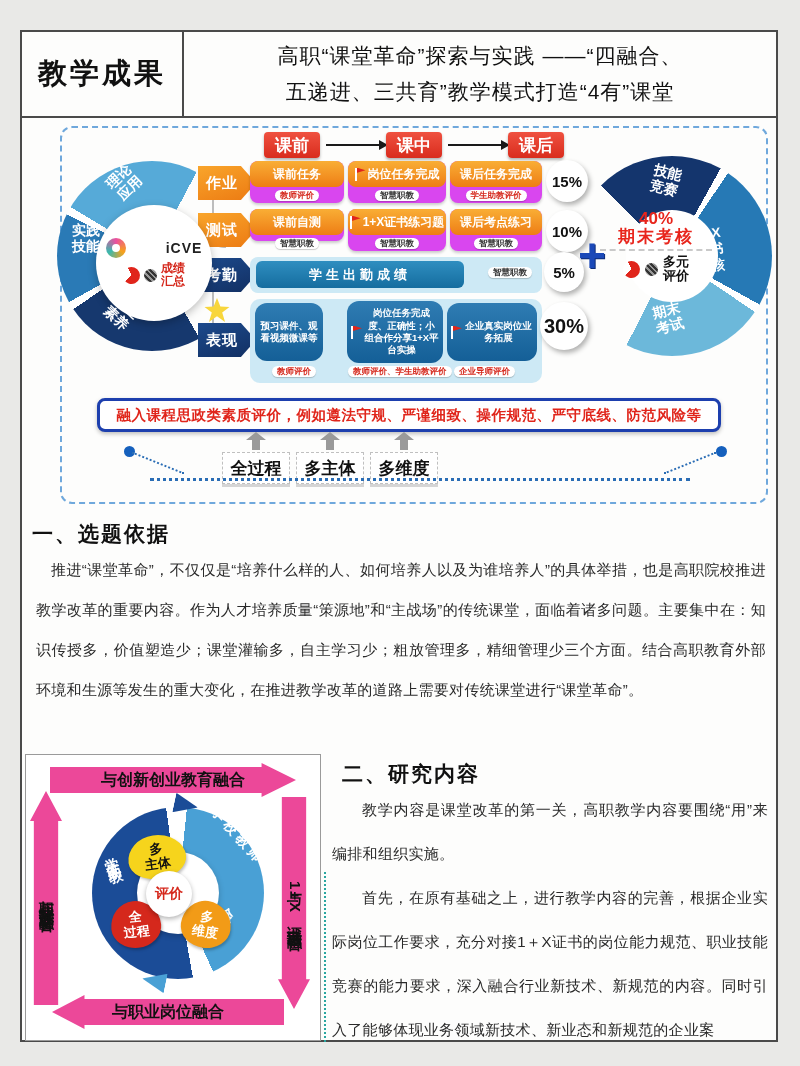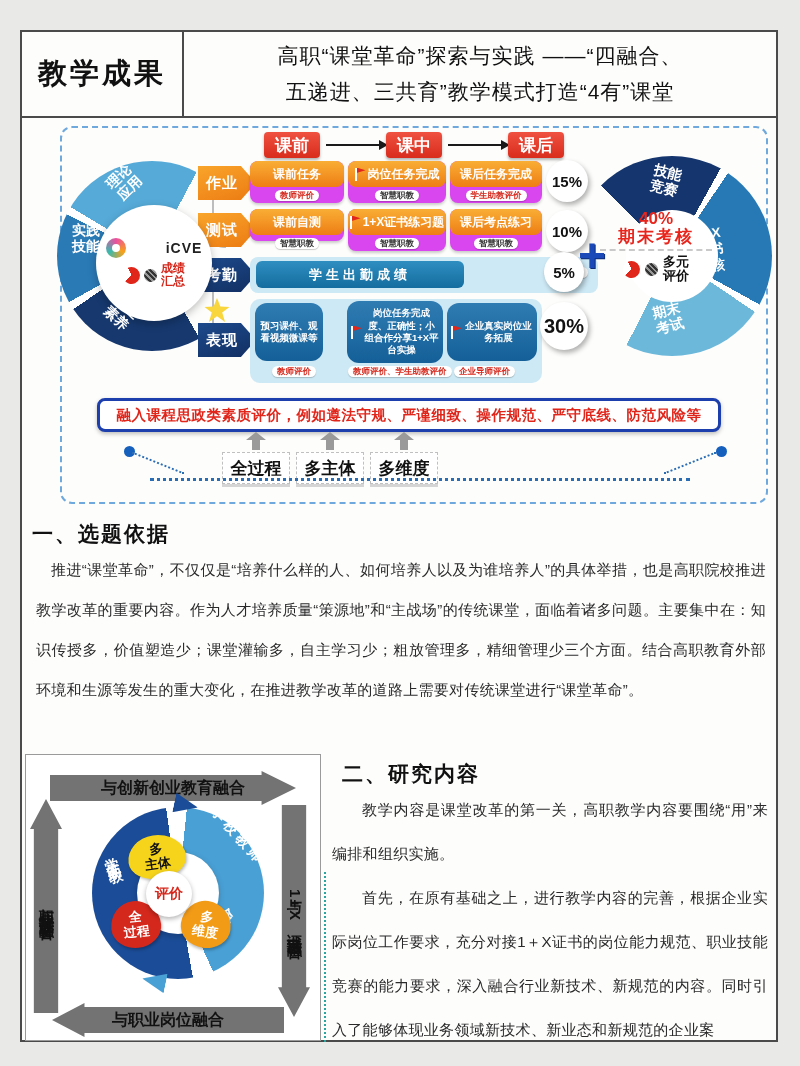--- a/index.html
+++ b/index.html
@@ -49,21 +49,21 @@
   .ocell .t{height:26px;border-radius:8px;background:linear-gradient(#f9ae35,#ee7d15);color:#fff;font-weight:700;
     font-size:12px;display:flex;align-items:center;justify-content:center;white-space:nowrap;}
   .ocell .s{height:16px;display:flex;align-items:center;justify-content:center;}
   .pill{background:#fff;border-radius:7px;padding:0 5px;font-size:8.5px;font-weight:700;line-height:11px;
     box-shadow:0 1px 1px rgba(0,0,0,.2);white-space:nowrap;}
   .pill.red{color:#d5281c;} .pill.dark{color:#333;}
   .flag{position:relative;width:11px;height:13px;display:inline-block;margin-right:2px;flex:none;}
   .flag::before{content:"";position:absolute;left:2px;top:0;width:9px;height:8px;background:#e0251b;
     clip-path:polygon(0 0,100% 35%,0 70%);}
   .flag::after{content:"";position:absolute;left:0;top:0;width:2px;height:13px;background:#fff;}
-  .att{position:absolute;left:228px;top:141px;width:348px;height:36px;background:#cde9f5;border-radius:8px;}
+  .att{position:absolute;left:228px;top:141px;width:292px;height:36px;background:#cde9f5;border-radius:8px;}
   .att .in{position:absolute;left:6px;top:4px;width:208px;height:27px;background:linear-gradient(#2f8ec0,#156d9f);
     border-radius:6px;color:#fff;font-weight:700;font-size:13px;letter-spacing:4px;display:flex;align-items:center;justify-content:center;}
   .perf{position:absolute;left:228px;top:183px;width:292px;height:84px;background:#cde9f5;border-radius:10px;}
   .nbox{position:absolute;background:linear-gradient(#2f7cb3,#145f97);border-radius:12px;color:#fff;font-weight:700;
     font-size:9.5px;line-height:1.3;padding:4px;box-sizing:border-box;display:flex;align-items:center;justify-content:center;text-align:center;}
   .pct{position:absolute;background:#fff;border-radius:50%;box-shadow:2px 3px 5px rgba(0,0,0,.3);
     display:flex;align-items:center;justify-content:center;font-weight:700;font-size:15px;color:#111;}
   .plus{position:absolute;font-size:48px;font-weight:700;color:#1b49b8;text-shadow:1px 1px 0 #0d2c77;}
   .exam{position:absolute;left:572px;top:94px;width:124px;text-align:center;z-index:4;}
   .exam .p1{color:#e8251c;font-weight:700;font-size:17px;line-height:18px;}
@@ -80,22 +80,22 @@
     display:flex;align-items:center;justify-content:center;font-weight:700;font-size:17px;color:#111;}
   .bdot{position:absolute;width:11px;height:11px;border-radius:50%;background:#1560bd;}
   .dotline{position:absolute;border-top:3px dotted #2a6db5;}
   .dotdiag{position:absolute;border-top:2px dotted #2a6db5;}
   
   .sec-h{position:absolute;font-size:21px;font-weight:700;color:#111;letter-spacing:2px;}
   .para{position:absolute;font-size:15px;line-height:40px;text-align:justify;color:#2a2a2a;letter-spacing:.3px;}
   .para.indent1 p{text-indent:1em;margin:0;}
   
   #fusion{position:absolute;left:3px;top:722px;width:296px;height:287px;border:1px solid #9a9a9a;background:#fff;box-sizing:border-box;}
-  .carrow{position:absolute;background:#737373;display:flex;align-items:center;justify-content:center;
-    font-weight:700;color:#111;filter:drop-shadow(2px 2px 2px rgba(0,0,0,.3));margin-top:8px;}
+  .carrow{position:absolute;background:#ec4899;display:flex;align-items:center;justify-content:center;
+    font-weight:700;color:#111;filter:drop-shadow(2px 2px 2px rgba(0,0,0,.3));}
   .ar-right{clip-path:polygon(0 12%,86% 12%,86% 0,100% 50%,86% 100%,86% 88%,0 88%);}
   .ar-left{clip-path:polygon(100% 12%,14% 12%,14% 0,0 50%,14% 100%,14% 88%,100% 88%);}
   .ar-up{clip-path:polygon(12% 100%,12% 14%,0 14%,50% 0,100% 14%,88% 14%,88% 100%);}
   .ar-down{clip-path:polygon(12% 0,12% 86%,0 86%,50% 100%,100% 86%,88% 86%,88% 0);}
   .vtext{writing-mode:vertical-rl;font-size:15px;font-weight:700;letter-spacing:2px;}
   .ring{position:absolute;left:66px;top:52px;width:172px;height:172px;border-radius:50%;
     background:conic-gradient(from 6deg,#49a0d5 0 150deg,transparent 150deg 164deg,#1b4c97 164deg 346deg,transparent 346deg 360deg);}
   .ring::after{content:"";position:absolute;inset:26%;background:#fff;border-radius:50%;box-shadow:0 2px 6px rgba(0,0,0,.2);}
   .rhead{position:absolute;width:24px;height:20px;}
   .ringlab{position:absolute;color:#fff;font-weight:700;font-size:14px;letter-spacing:4px;z-index:3;}

